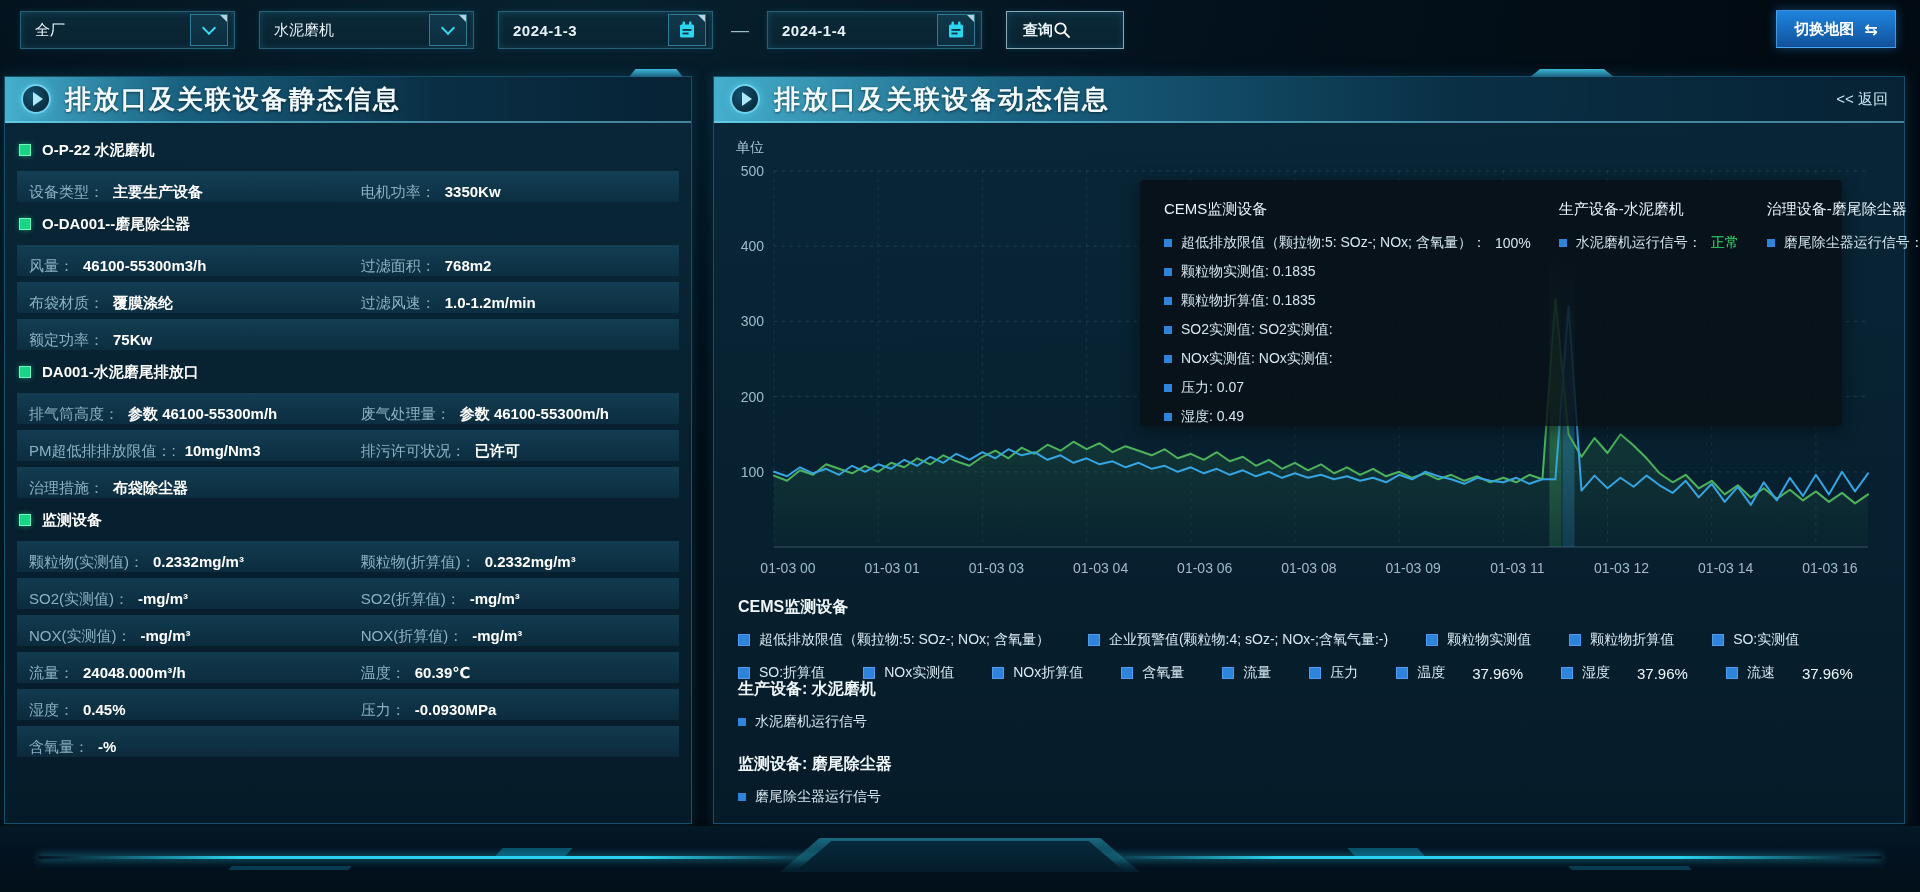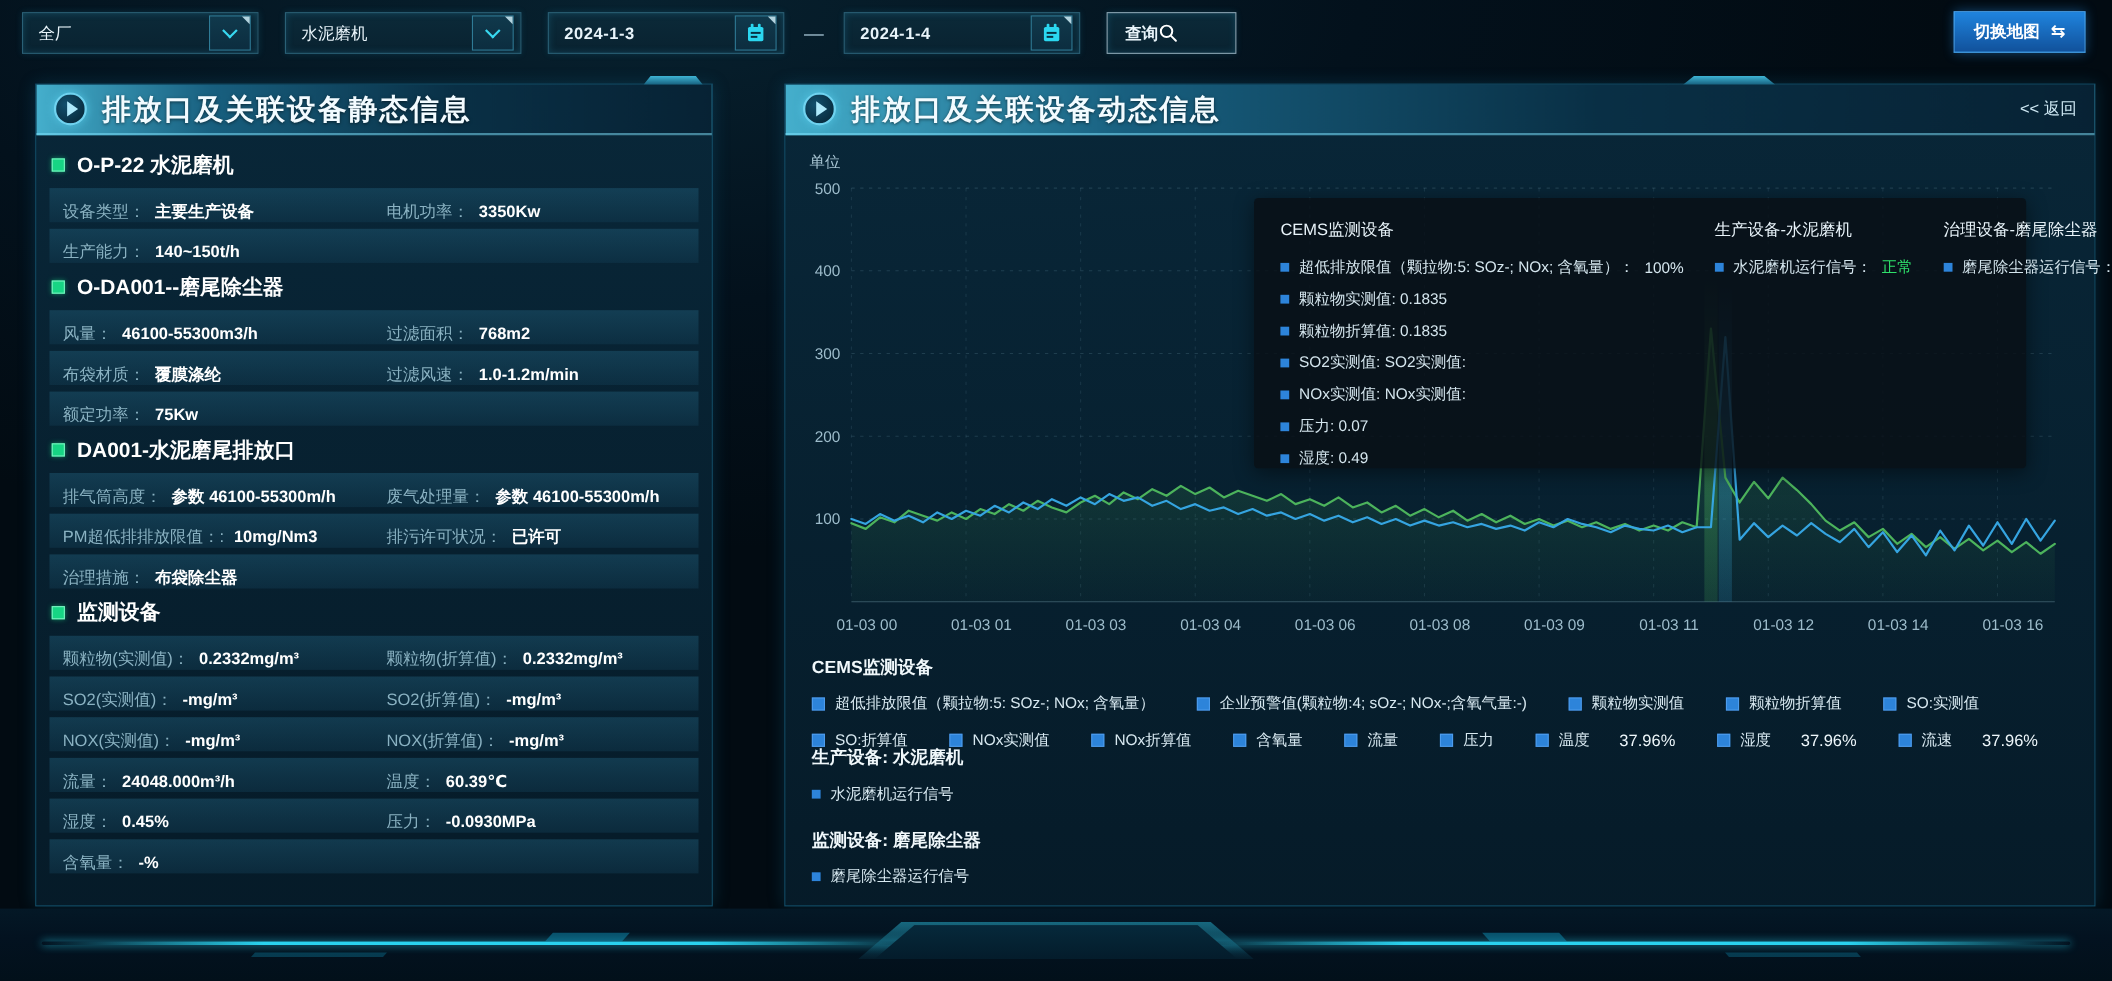--- a/index.html
+++ b/index.html
@@ -28,42 +28,42 @@
   .query-btn{width:118px;padding:0 16px;border:1px solid #8aa6b4;cursor:pointer;}
   .query-btn .ctl-text{font-weight:700;flex:0 1 auto;}
   .switch-map{position:absolute;right:4px;top:0;height:38px;width:120px;display:flex;align-items:center;justify-content:center;gap:10px;
        background:linear-gradient(180deg,#1f84de,#11519b);border:1px solid #6cc4ff88;box-sizing:border-box;
        color:#fff;font-size:15px;font-weight:700;cursor:pointer;box-shadow:0 0 10px rgba(40,140,230,.45);}
   .swap-icon{font-size:16px;color:#fff;}
 
   
   .panel{position:absolute;top:76px;background:linear-gradient(180deg,rgba(9,40,58,.94),rgba(6,28,42,.94));
        border:1px solid #13506c;box-shadow:0 0 14px rgba(20,110,150,.28);box-sizing:border-box;}
-  .panel.left{left:32px;width:616px;height:748px;}
+  .panel.left{left:4px;width:688px;height:748px;}
   .panel.right{left:713px;width:1192px;height:748px;}
   .panel-notch{position:absolute;top:-8px;height:8px;background:linear-gradient(180deg,#3fb6d6,#17607e);
        clip-path:polygon(12% 0,88% 0,100% 100%,0 100%);}
   .panel.left .panel-notch{right:8px;width:54px;}
   .panel.right .panel-notch{right:290px;width:84px;}
   .panel header{height:44px;display:flex;align-items:center;gap:14px;padding:0 16px;
        background:linear-gradient(90deg,rgba(72,182,212,.95) 0%,rgba(25,100,133,.92) 26%,rgba(9,48,70,.93) 62%,rgba(7,34,52,.95) 100%);
        border-bottom:2px solid rgba(130,230,255,.5);}
   .panel-title{margin:0;font-size:26px;font-weight:700;letter-spacing:2px;color:#f2fbff;
        text-shadow:0 1px 3px rgba(0,0,0,.55);}
   .play{width:30px;height:30px;border-radius:50%;flex:none;position:relative;
        background:radial-gradient(circle at 35% 35%,#12506e,#062231);border:2px solid #6fd2ef;
        box-shadow:0 0 9px rgba(90,210,240,.65);box-sizing:border-box;}
   .play::before{content:"";position:absolute;left:10px;top:6px;
        border-left:10px solid #aee9fb;border-top:7px solid transparent;border-bottom:7px solid transparent;}
   .back{margin-left:auto;color:#cde7f2;font-size:15px;text-decoration:none;cursor:pointer;}
 
   
   .panel-body{padding:10px 12px 0 12px;}
   .sec-header{display:flex;align-items:center;gap:11px;height:32px;margin:1px 0 5px 2px;
-       font-size:19px;font-weight:700;color:#fff;}
+       font-size:15px;font-weight:700;color:#fff;}
   .sq{width:10px;height:10px;flex:none;background:#17d584;border:1px solid #79f2c0;
        box-shadow:0 0 5px rgba(23,213,132,.6);}
   .row{display:flex;align-items:flex-end;height:31px;margin-bottom:6px;padding:0 12px;
        background:linear-gradient(180deg,rgba(31,90,117,.48),rgba(17,58,80,.48));}
   .cell{flex:0 0 52%;display:flex;align-items:baseline;gap:9px;white-space:nowrap;overflow:hidden;}
   .cell:nth-child(2){flex:1;}
   .lbl{color:#8ab2c2;font-size:15px;}
   .val{color:#ffffff;font-weight:700;font-size:15px;}
 
   
@@ -181,26 +181,20 @@
           <span class="sec-title">O-P-22 水泥磨机</span>
         </div>
         <div class="row">
           <div class="cell">
             <span class="lbl">设备类型：</span>
             <span class="val">主要生产设备</span>
           </div>
           <div class="cell">
             <span class="lbl">电机功率：</span>
             <span class="val">3350Kw</span>
-          </div>
-        </div>
-        <div class="row">
-          <div class="cell">
-            <span class="lbl">生产能力：</span>
-            <span class="val">140~150t/h</span>
           </div>
         </div>
         <div class="sec-header">
           <span class="sq"></span>
           <span class="sec-title">O-DA001--磨尾除尘器</span>
         </div>
         <div class="row">
           <div class="cell">
             <span class="lbl">风量：</span>
             <span class="val">46100-55300m3/h</span>

